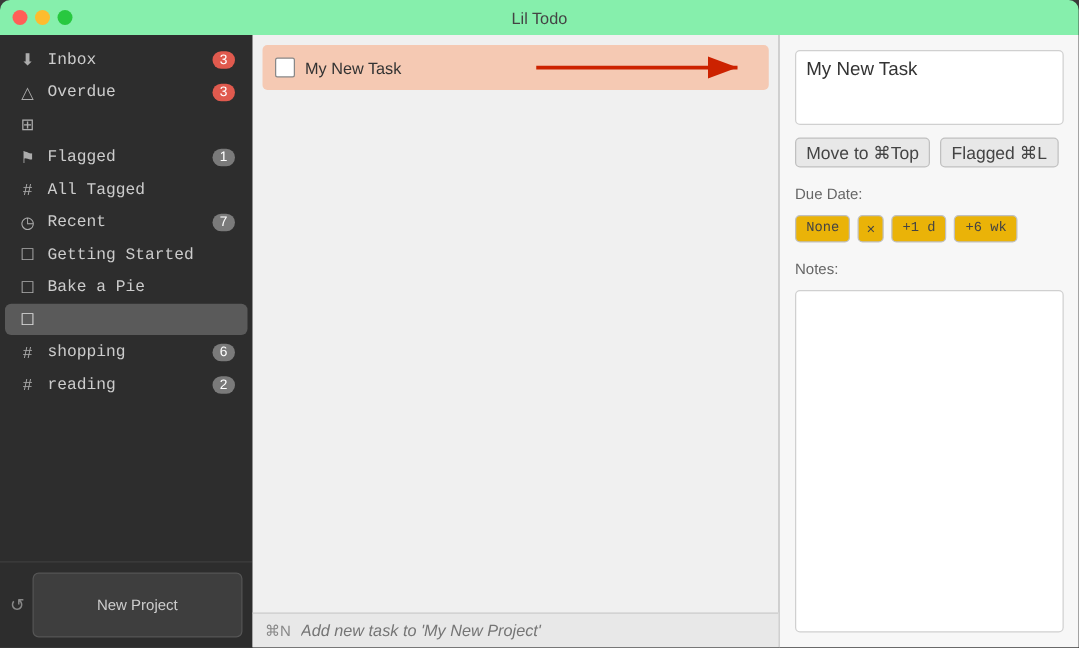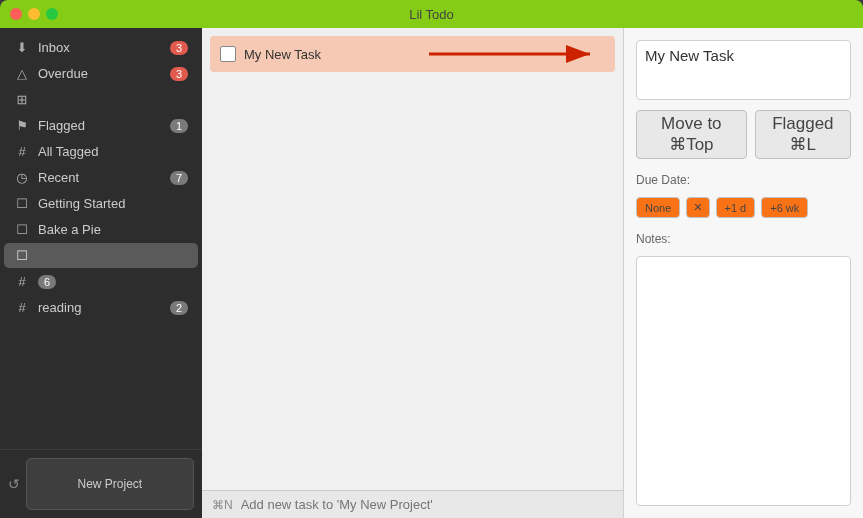--- a/index.html
+++ b/index.html
@@ -9,21 +9,21 @@
       background: #3a3a3a;
       width: 863px;
       height: 518px;
       overflow: hidden;
       display: flex;
       flex-direction: column;
     }
 
     
     .titlebar {
-      background: #84cc16;
+      background: #86efac;
       height: 28px;
       display: flex;
       align-items: center;
       justify-content: center;
       position: relative;
       border-radius: 8px 8px 0 0;
     }
     .titlebar-buttons {
       position: absolute;
       left: 10px;
@@ -85,20 +85,21 @@
       text-align: center;
       font-size: 13px;
       opacity: 0.8;
       flex-shrink: 0;
     }
     .sidebar-label {
       flex: 1;
       white-space: nowrap;
       overflow: hidden;
       text-overflow: ellipsis;
+      font-family: Liberation Mono, monospace;
     }
     .sidebar-badge {
       background: #7a7a7a;
       color: #fff;
       border-radius: 10px;
       font-size: 11px;
       padding: 1px 6px;
       min-width: 18px;
       text-align: center;
     }
@@ -189,20 +190,21 @@
       font-size: 12px;
       color: #888;
     }
     .add-task-input {
       flex: 1;
       background: transparent;
       border: none;
       outline: none;
       font-size: 13px;
       color: #666;
+      font-style: italic;
     }
 
     
     .detail-panel {
       width: 240px;
       background: #f7f7f7;
       border-left: 1px solid #d0d0d0;
       display: flex;
       flex-direction: column;
       padding: 12px;
@@ -220,43 +222,44 @@
       min-height: 60px;
     }
     .detail-actions {
       display: flex;
       gap: 8px;
     }
     .detail-btn {
       background: #e8e8e8;
       border: 1px solid #c0c0c0;
       border-radius: 4px;
-      font-size: 17px;
+      font-size: 14px;
       color: #444;
       padding: 3px 8px;
       cursor: pointer;
     }
     .detail-section-label {
       font-size: 12px;
       color: #666;
       margin-top: 4px;
     }
     .detail-date-row {
       display: flex;
       gap: 6px;
       flex-wrap: wrap;
     }
     .date-chip {
-      background: #f97316;
+      background: #eab308;
       border: 1px solid #c0c0c0;
       border-radius: 4px;
       font-size: 11px;
       color: #444;
       padding: 3px 8px;
       cursor: pointer;
+      font-family: Liberation Mono, monospace;
     }
     .date-chip.x-btn {
       padding: 3px 6px;
     }
     .notes-area {
       flex: 1;
       border: 1px solid #d0d0d0;
       background: #fff;
       border-radius: 4px;
       font-size: 12px;
@@ -316,20 +319,21 @@
         </div>
         <div class="sidebar-item">
           <span class="sidebar-icon">☐</span>
           <span class="sidebar-label">Bake a Pie</span>
         </div>
         <div class="sidebar-item active">
           <span class="sidebar-icon">☐</span>
         </div>
         <div class="sidebar-item">
           <span class="sidebar-icon">#</span>
+          <span class="sidebar-label">shopping</span>
           <span class="sidebar-badge">6</span>
         </div>
         <div class="sidebar-item">
           <span class="sidebar-icon">#</span>
           <span class="sidebar-label">reading</span>
           <span class="sidebar-badge">2</span>
         </div>
       </div>
     <div class="sidebar-footer">
       <span class="refresh-icon">↺</span>

